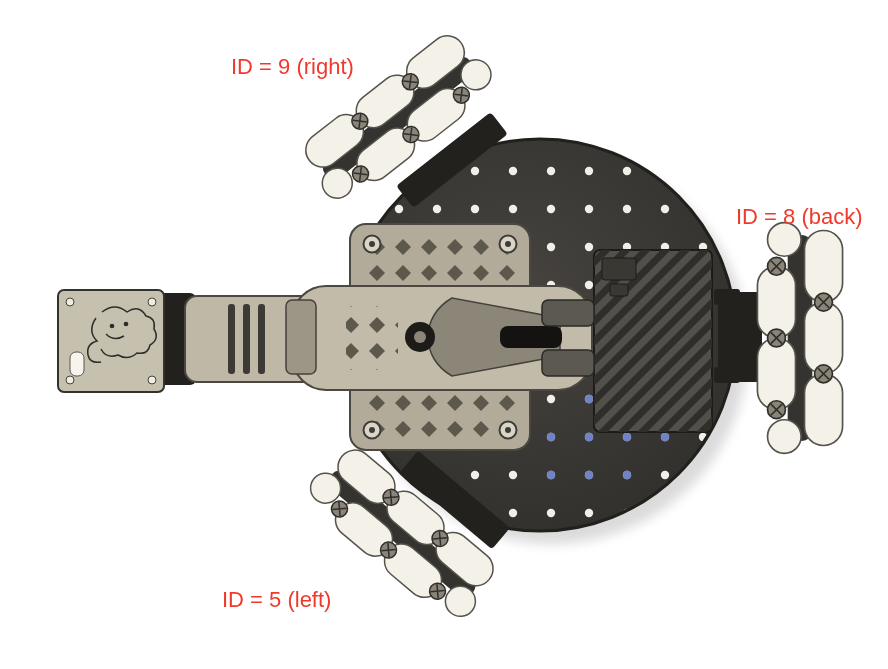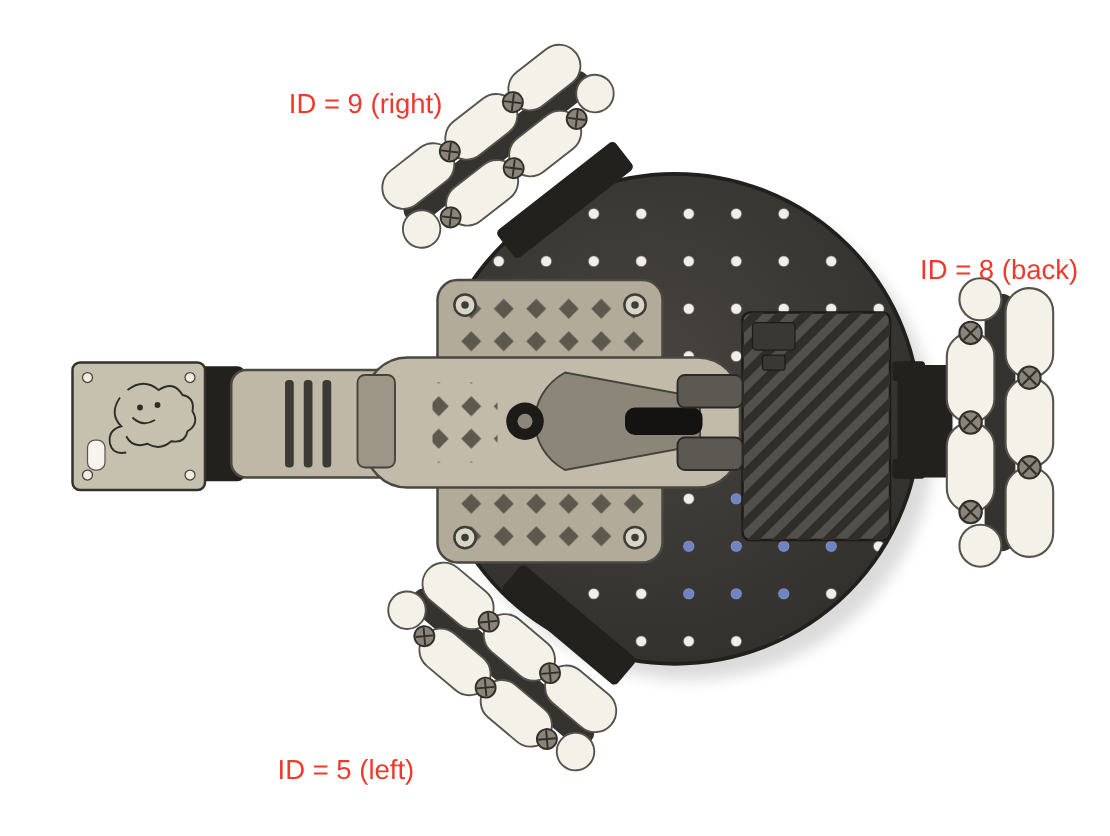--- a/index.html
+++ b/index.html
@@ -10,24 +10,23 @@
     background:var(--background,#ffffff);
     font-family:"Liberation Sans",sans-serif;
     overflow:hidden;
   }
   .annotation{
     position:absolute;
     font-size:22px;
     line-height:24px;
     color:var(--annotation-red,#ef392b);
     white-space:nowrap;
-    margin-top:16px;
   }
   .lbl-9{left:231px;top:55px;}
-  .lbl-8{left:736px;top:188px;}
+  .lbl-8{left:736px;top:205px;}
   .lbl-7{left:222px;top:588px;}
 
   
   .c-dot{fill:var(--dot-white,#f2efe9);}
   .c-dot-blue{fill:var(--dot-blue,#6f84c6);}
   .c-roller{fill:var(--roller-white,#f4f1e8);stroke:#55534c;stroke-width:1.5;}
   .c-beige{fill:var(--beige,#bfb8a6);stroke:#4a4840;stroke-width:2;}
   .c-beige-light{fill:#c6c0ae;stroke:#34322d;stroke-width:2;}
   .c-dark{fill:var(--dark,#22211e);}
   .c-mid{fill:#8b8678;stroke:#44423b;stroke-width:1.5;}

